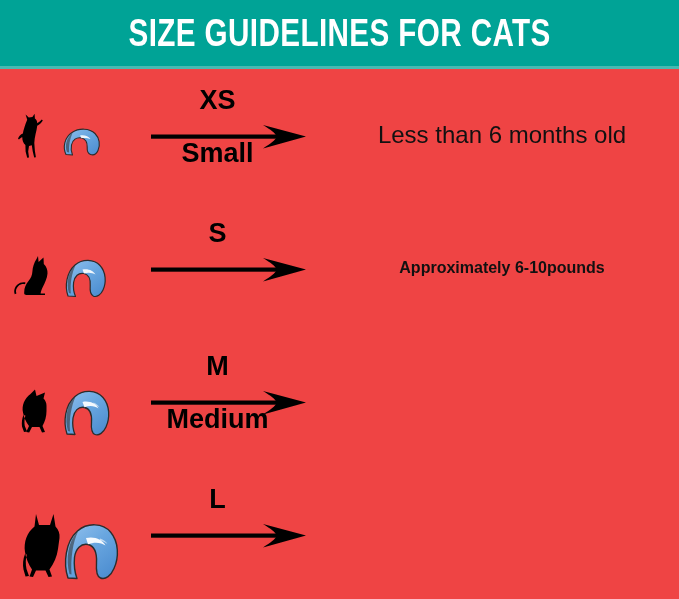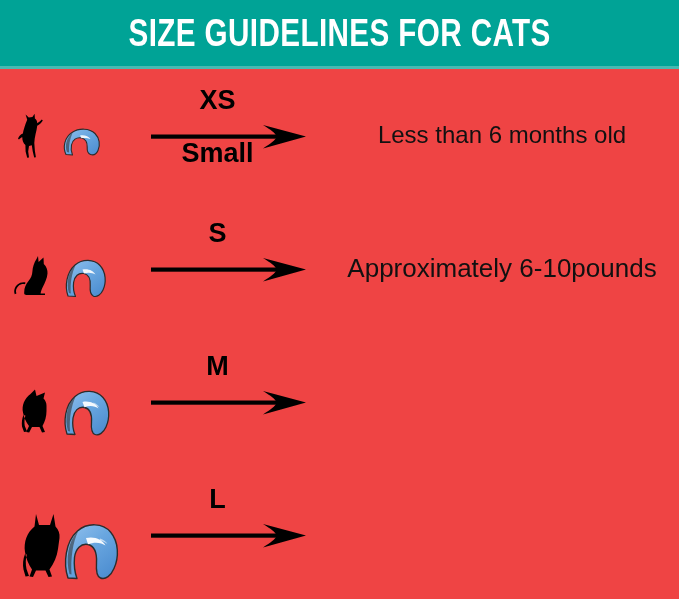--- a/index.html
+++ b/index.html
@@ -152,22 +152,22 @@
     position: relative;
     flex: 1 1 auto;
     height: 132px;
     display: flex;
     align-items: center;
     justify-content: center;
     box-sizing: border-box;
   }
   .desc-text {
     font-family: "Liberation Sans", sans-serif;
-    font-weight: normal;
-    font-size: 26px;
+    font-weight: bold;
+    font-size: 16px;
     color: #111111;
     line-height: 1.1;
     white-space: nowrap;
     text-align: center;
   }
   .r1 .desc-text { font-weight: normal; font-size: 24px; }
 </style>
 </head>
 <body>
 
@@ -314,20 +314,21 @@
 
       <div class="size-col">
         <div class="size-stack">
           <div class="size-abbr">M</div>
           <div class="arrow">
             <svg width="160" height="24" viewBox="0 0 160 24">
               <rect x="0" y="9.5" width="128" height="4.2" fill="#000000"></rect>
               <path d="M112 0 L155 11.6 L112 23.5 C120 18.5 124 15.5 126 11.6 C124 7.8 120 5 112 0 Z" fill="#000000"></path>
             </svg>
           </div>
+          <div class="size-name">Medium</div>
         </div>
       </div>
 
     </div>
 
     <div class="row row-4 r4">
       <div class="icon-col">
         <span class="cat-icon">
           <svg width="58" height="70" viewBox="0 0 58 70">
             <path fill="#000000" d="M22.0 2.0 L25.0 13.0 L36.0 13.0 L39.5 2.0 L41.5 14.5

